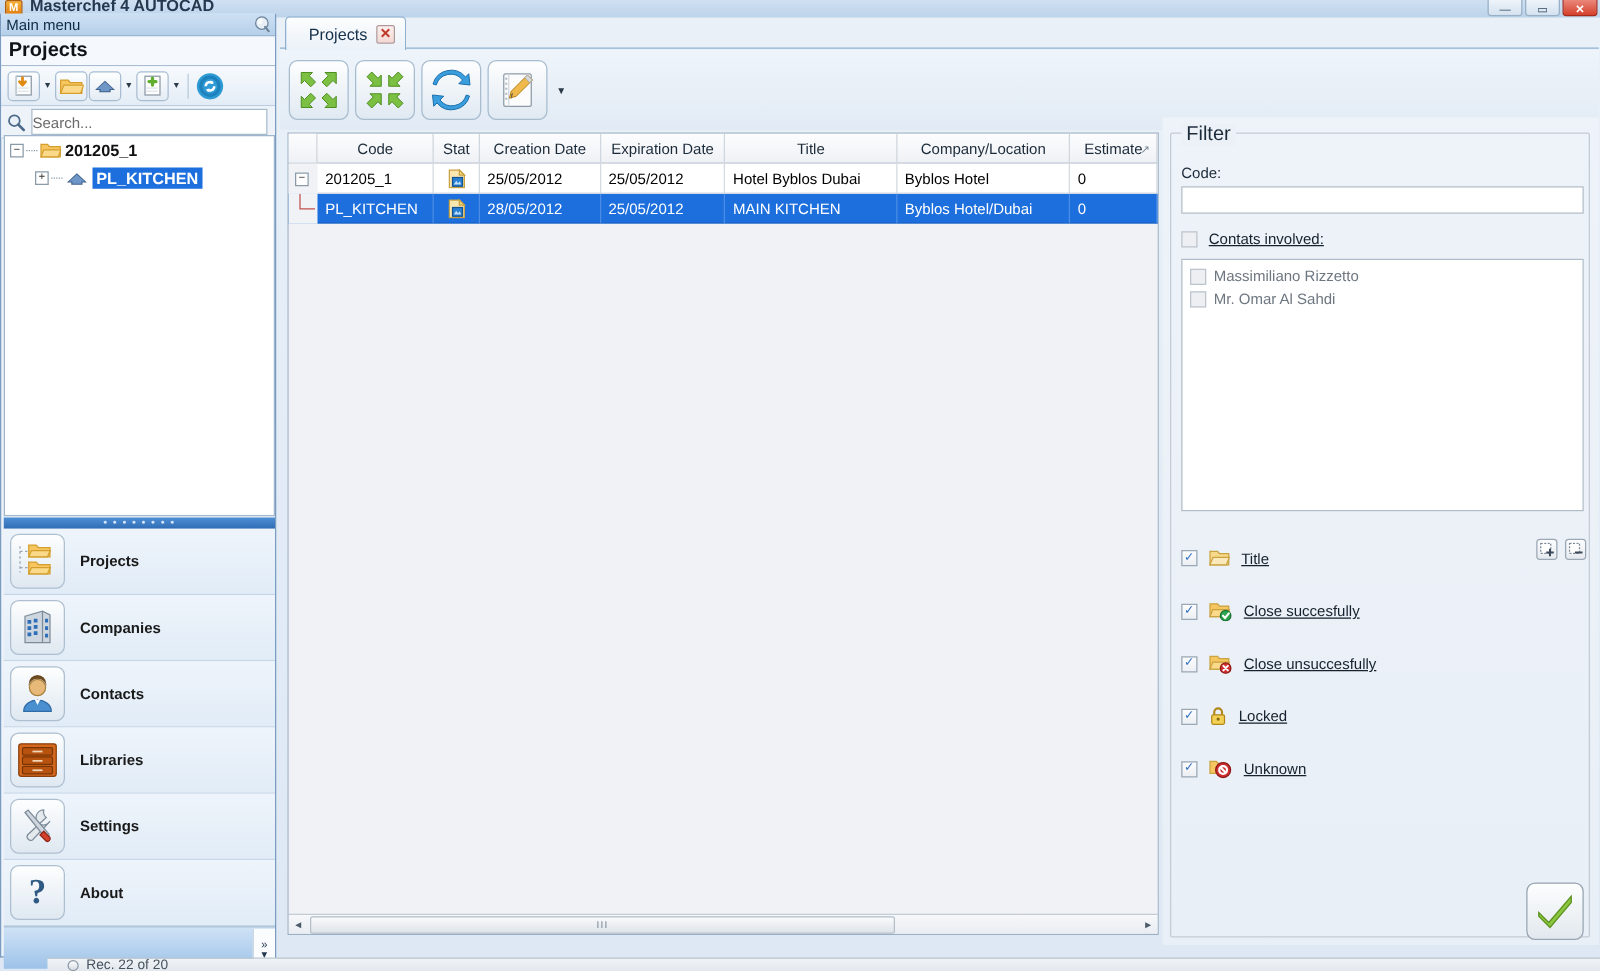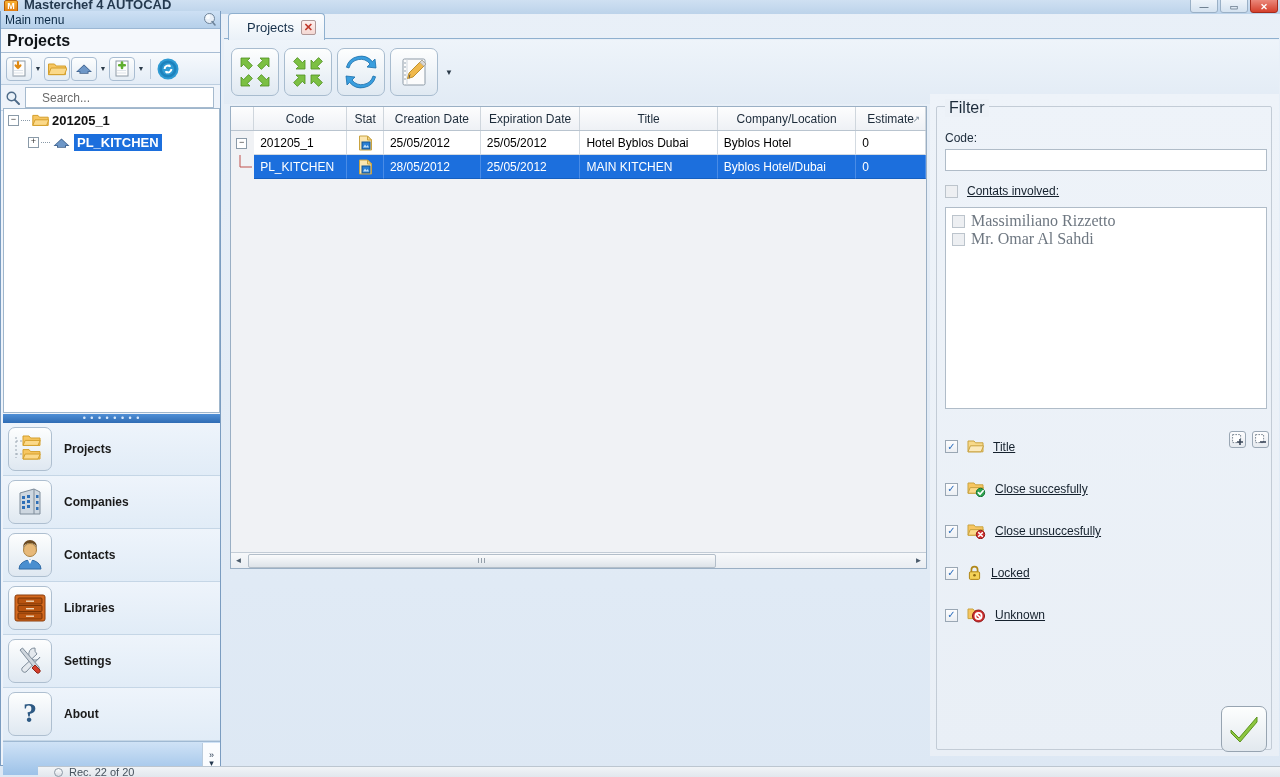--- a/index.html
+++ b/index.html
@@ -98,21 +98,21 @@
   .tb-sep { width: 1px; height: 20px; background: #b9cadc; margin: 0 3px; }
 
   .search-row {
     height: 26px; display: flex; align-items: center;
     background: #eef3fa; padding: 0 6px 0 4px; gap: 4px;
     border-bottom: 1px solid #c3d4e5;
   }
   .search-input {
     flex: 1; height: 21px; border: 1px solid #a6bace; background: #fff;
     font-family: "Liberation Sans", sans-serif; font-size: 12px;
-    padding: 0 16px; color: #333;
+    padding: 0 0; color: #333;
   }
   .search-input::placeholder { color: #6a6a6a; }
 
   .tree-area {
     position: absolute; left: 2px; top: 97px; width: 217px; height: 305px;
     background: #fff; border: 1px solid #9fb6cc; overflow: hidden;
   }
   .tree-node { display: flex; align-items: center; height: 22px; padding-left: 4px; }
   .tree-node.child { padding-left: 24px; }
   .expander {
@@ -188,21 +188,21 @@
   }
   .bigbtn {
     width: 48px; height: 48px; border: 1px solid #a8bccf; border-radius: 7px;
     background: linear-gradient(#fdfefe, #e0e9f2);
     display: flex; align-items: center; justify-content: center;
   }
   .big-caret { font-size: 8px; color: #2b3a49; margin-left: 2px; }
 
   
   .gridwrap {
-    position: absolute; left: 6px; top: 95px; width: 697px; height: 463px;
+    position: absolute; left: 6px; top: 95px; width: 697px; height: 642px;
     border: 1px solid #9aafc4; background: #f0f2f5;
   }
   .grid-head {
     display: flex; height: 24px;
     background: linear-gradient(#fdfdfe, #eef1f5);
     border-bottom: 1px solid #b9c4cf;
   }
   .gh-indent { width: 24px; border-right: 1px solid #cfd6dd; background: linear-gradient(#fdfdfe,#eef1f5); }
   .gh-cell {
     border-right: 1px solid #cfd6dd;
@@ -266,21 +266,21 @@
     background: linear-gradient(#fdfdfe, #eceff3);
     display: inline-flex; align-items: center; justify-content: center;
     font-size: 10px; line-height: 10px; color: #2e6fbd; flex: 0 0 auto;
   }
   .cb.dim { background: #edeff2; border-color: #bcc4cc; }
   .listbox {
     position: absolute; left: 945px; top: 207px; width: 322px; height: 202px;
     border: 1px solid #b0bcc8; background: #fff; overflow: hidden;
   }
   .lb-item { display: flex; align-items: center; gap: 6px; height: 18px; padding-left: 6px; }
-  .lb-text { font-size: 16px; color: #6e7781; font-family: Liberation Serif, serif; }
+  .lb-text { font-size: 12px; color: #6e7781; }
 
   .status-row { position: absolute; display: flex; align-items: center; gap: 9px; }
   .status-text { font-size: 12px; color: #15212d; text-decoration: underline; }
 
   .smallbtn {
     width: 17px; height: 17px; border: 1px solid #9aa7b4; border-radius: 3px;
     background: linear-gradient(#fdfdfe, #e6eaef);
     display: flex; align-items: center; justify-content: center;
   }
 

